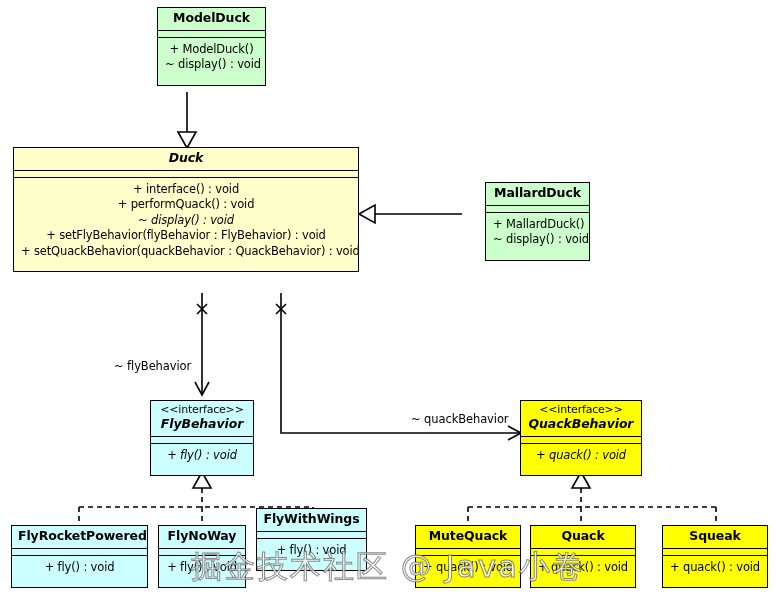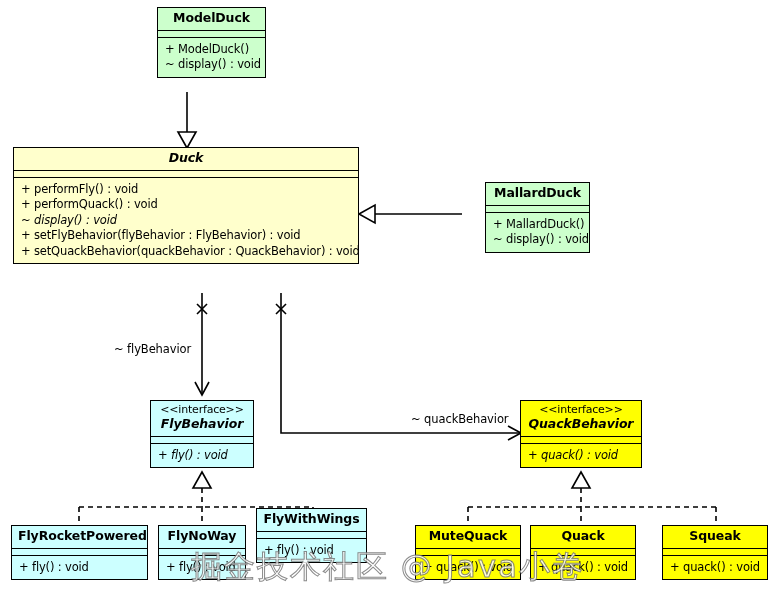--- a/index.html
+++ b/index.html
@@ -58,21 +58,22 @@
   }
   .uml-name.abstract {
     font-style: italic;
   }
   .uml-attrs {
     height: 6px;
     border-bottom: 1.6px solid #000000;
   }
   .uml-ops {
     box-sizing: border-box;
-    padding: 4px 7px 4px 7px;
+    padding: 4px 7px 12px 7px;
+    text-align: center;
   }
   .uml-op {
     font-size: 11.5px;
     color: #000;
     line-height: 15.5px;
     white-space: nowrap;
     letter-spacing: -0.15px;
   }
   .uml-op.abstract {
     font-style: italic;
@@ -166,42 +167,42 @@
     <g>
       <polygon points="581,472 572,488 590,488" fill="#ffffff" stroke="#000" stroke-width="1.6"></polygon>
       <line x1="581" y1="488" x2="581" y2="507" stroke="#000" stroke-width="1.6" stroke-dasharray="5,4"></line>
       <line x1="468" y1="507" x2="716" y2="507" stroke="#000" stroke-width="1.6" stroke-dasharray="5,4"></line>
       <line x1="468" y1="507" x2="468" y2="525" stroke="#000" stroke-width="1.6" stroke-dasharray="5,4"></line>
       <line x1="581" y1="507" x2="581" y2="525" stroke="#000" stroke-width="1.6" stroke-dasharray="5,4"></line>
       <line x1="716" y1="507" x2="716" y2="525" stroke="#000" stroke-width="1.6" stroke-dasharray="5,4"></line>
     </g>
   </svg>
 
-  <div class="edge-label" style="left:114px; top:342px;text-align:center;">~ flyBehavior</div>
+  <div class="edge-label" style="left:114px; top:359px;text-align:center;">~ flyBehavior</div>
 
   <div class="edge-label" style="left:411px; top:412px;">~ quackBehavior</div>
 
   <div class="uml-class c-green" style="left:133px; top:7px; width:109px;">
     <div class="uml-head">
       <span class="uml-name">ModelDuck</span>
     </div>
     <div class="uml-attrs"></div>
     <div class="uml-ops">
       <div class="uml-op">+ ModelDuck()</div>
       <div class="uml-op">~ display() : void</div>
     </div>
   </div>
 
   <div class="uml-class c-yellow" style="left:13px; top:147px; width:346px;">
     <div class="uml-head">
       <span class="uml-name abstract">Duck</span>
     </div>
     <div class="uml-attrs"></div>
     <div class="uml-ops">
-      <div class="uml-op">+ performFly() : void</div>
+      <div class="uml-op">+ interface() : void</div>
       <div class="uml-op">+ performQuack() : void</div>
       <div class="uml-op abstract">~ display() : void</div>
       <div class="uml-op">+ setFlyBehavior(flyBehavior : FlyBehavior) : void</div>
       <div class="uml-op">+ setQuackBehavior(quackBehavior : QuackBehavior) : void</div>
     </div>
   </div>
 
   <div class="uml-class c-green" style="left:461px; top:182px; width:105px;">
     <div class="uml-head">
       <span class="uml-name">MallardDuck</span>

